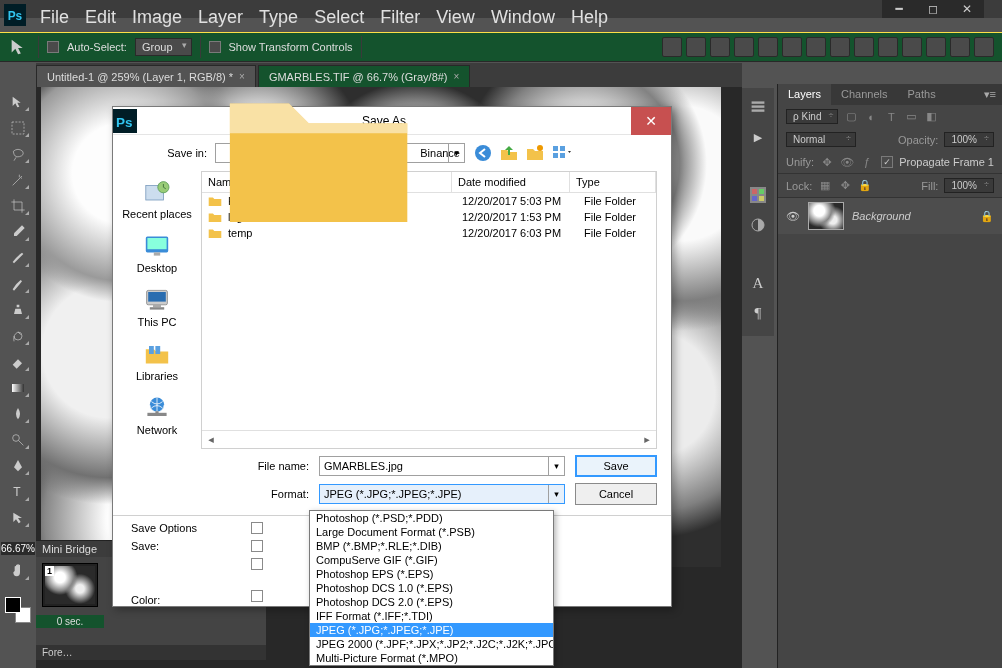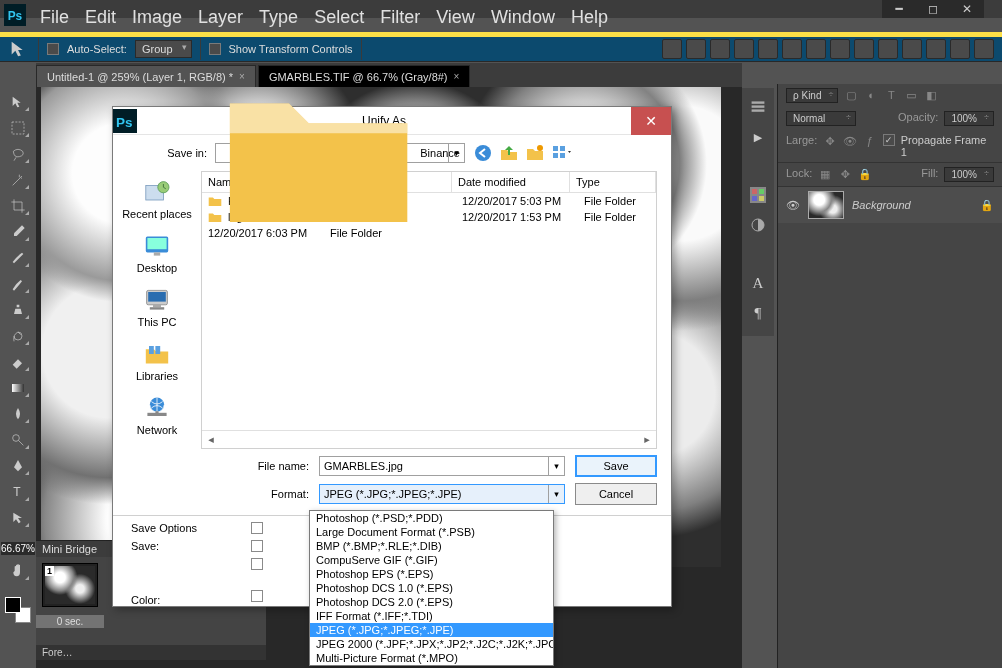--- a/index.html
+++ b/index.html
@@ -9,32 +9,32 @@
   .window-controls { position: absolute; top: 0; right: 18px; display:flex; gap:0; }
   .wc { width: 34px; height: 18px; background: #2a2a2a; color:#ccc; display:flex; align-items:center; justify-content:center; font-size:12px; cursor:default; }
 
   .titlebar { height: 18px; background: #3c3c3c; }
   .ps-logo { position:absolute; top:0; left:0; width:30px; height:30px; display:flex; align-items:center; justify-content:center; }
   .ps-logo svg { width:22px; height:22px; }
 
   .menubar { position:absolute; top:7px; left:40px; display:flex; gap:16px; color:#e0e0e0; font-size:18px; }
   .menubar span { cursor:default; }
 
-  .options-bar { position:absolute; top:32px; left:0; right:0; height:30px; background:#0c4a6e; border-top:5px solid #fde047; border-bottom:1px solid #282828; display:flex; align-items:center; gap:8px; padding:0 8px; color:#ddd; font-size:11px;justify-content:space-between;}
+  .options-bar { position:absolute; top:32px; left:0; right:0; height:30px; background:#14532d; border-top:1px solid #fde047; border-bottom:1px solid #282828; display:flex; align-items:center; gap:8px; padding:0 8px; color:#ddd; font-size:11px;justify-content:space-between;}
   .options-bar .tool-ico { width:22px; height:22px; display:inline-block; }
   .options-bar .sep { width:1px; height:22px; background:#3a3a3a; }
   .chk { width:12px; height:12px; border:1px solid #7a7a7a; background:#4a4a4a; display:inline-block; vertical-align:middle; }
   .dd { background:#4a4a4a; border:1px solid #2a2a2a; padding:2px 18px 2px 6px; color:#ddd; position:relative; font-size:11px;}
   .dd::after { content:"▾"; position:absolute; right:4px; top:1px; color:#aaa; font-size:9px;}
   .row-icons { margin-left:auto; display:flex; gap:4px; }
   .ico24 { width:20px; height:20px; background:#4a4a4a; border:1px solid #2a2a2a; border-radius:2px; }
 
   .tabstrip { position:absolute; top:63px; left:36px; right:260px; height:24px; display:flex; align-items:flex-end; background:#3c3c3c; }
   .doctab { height:22px; padding:0 10px; color:#ddd; display:flex; align-items:center; gap:6px; background:#535353; border:1px solid #282828; border-bottom:none; margin-right:2px; font-size:11px;}
-  .doctab.active { background:#000000; }
+  .doctab.active { background:#14532d; }
   .doctab .x { color:#aaa; font-size:10px; }
 
   .toolpanel { position:absolute; top:86px; left:0; width:36px; bottom:0; background:#535353; display:flex; flex-direction:column; align-items:center; gap:6px; padding-top:6px; }
   .tool { width:24px; height:20px; display:flex; align-items:center; justify-content:center; color:#ccc; position:relative;}
   .tool svg { width:16px; height:16px; }
   .tool .tri { position:absolute; bottom:1px; right:1px; width:0;height:0;border-left:4px solid transparent; border-bottom:4px solid #aaa;}
   .zoom-label { color:#fff; font-size:10px; margin-top:8px; background:#2a2a2a; width:34px; text-align:center; padding:1px 0;}
   .swatches { margin-top:10px; position:relative; width:26px; height:26px; }
   .sw-fg { position:absolute; top:0; left:0; width:16px; height:16px; background:#000; border:1px solid #fff; }
   .sw-bg { position:absolute; bottom:0; right:0; width:16px; height:16px; background:#fff; border:1px solid #888; }
@@ -54,35 +54,35 @@
      radial-gradient(circle at 20% 90%, #fff 10%, #888 19%, transparent 23%),
      radial-gradient(circle at 50% 94%, #f0f0f0 9%, #7a7a7a 17%, transparent 21%),
      #2e2e2e;
   }
 
   .mini-bridge { position:absolute; left:36px; bottom:8px; width:230px; height:120px; background:#444; color:#ddd; border-top:1px solid #222; }
   .mini-bridge .hdr { background:#3c3c3c; padding:2px 6px; font-size:11px;}
   .thumb { width:56px; height:44px; margin:6px; background:#222; border:1px solid #000; display:inline-block; position:relative;}
   .thumb .mrb { position:absolute; inset:2px; background: radial-gradient(circle at 30% 30%, #fff 12%, #888 30%, transparent 40%), radial-gradient(circle at 70% 60%, #eee 10%, #777 26%, transparent 36%), #2a2a2a; }
   .thumb .badge { position:absolute; top:2px; left:2px; background:#fff; color:#000; font-size:9px; padding:0 2px; font-weight:bold;}
-  .thumb-cap { color:#ddd; background:#737373; font-size:10px; text-align:center; padding:1px 0;}
+  .thumb-cap { color:#ddd; background:#14532d; font-size:10px; text-align:center; padding:1px 0;}
   .mb-status { position:absolute; bottom:0; left:0; right:0; background:#333; color:#ccc; font-size:10px; padding:2px 6px;}
 
   
   .side-icons { position:absolute; top:88px; right:228px; width:32px; background:#454545; display:flex; flex-direction:column; align-items:center; gap:12px; padding:10px 0 14px; }
   .side-icons .si { width:20px; height:18px; color:#ccc; display:flex; align-items:center; justify-content:center; }
   .side-icons .gap { height:16px; }
 
   .panels { position:absolute; top:84px; right:0; width:225px; bottom:0; background:#454545; border-left:1px solid #222; color:#ccc; font-size:11px; }
   .ptabs { display:flex; background:#383838; }
   .ptab { padding:4px 10px; cursor:default; }
   .ptab.active { background:#454545; color:#fff; }
   .ptab.dim { color:#999; }
   .pmenu { margin-left:auto; padding:4px 6px; color:#aaa; }
-  .prow { display:flex; align-items:flex-start; gap:6px; padding:4px 8px; }
+  .prow { display:flex; align-items:center; gap:6px; padding:4px 8px; }
   .psel { background:#3a3a3a; border:1px solid #222; padding:1px 16px 1px 6px; color:#ccc; position:relative; font-size:10px;}
   .psel::after { content:"÷"; position:absolute; right:4px; top:0; font-size:9px; color:#888;}
   .mini-ico { width:14px; height:14px; display:flex; align-items:center; justify-content:center; color:#888; }
   .chk2 { width:12px; height:12px; border:1px solid #7a7a7a; background:#4a4a4a; display:inline-block; }
   .chk2.ck::after{ content:"✓"; color:#ccc; font-size:9px; position:relative; top:-2px; left:1px;}
   .layer-row { display:flex; align-items:center; padding:4px 8px; gap:8px; background:#4d4d4d; }
   .eye { width:14px; text-align:center; }
   .layer-thumb { width:36px; height:28px; border:1px solid #aaa; background: radial-gradient(circle at 30% 30%, #fff 18%, #888 40%, transparent 55%), radial-gradient(circle at 70% 65%, #eee 14%, #777 34%, transparent 48%), #2a2a2a;}
   .layer-name { font-style: italic; flex:1;}
   .lock-ico { color:#bbb; }
@@ -374,35 +374,41 @@
         <circle cx="8" cy="8" r="6" fill="none" stroke="#aaa"></circle>
         <path d="M8 2 A6 6 0 0 1 8 14 Z" fill="#aaa"></path>
       </svg>
     </div>
   <div class="gap"></div>
   <div class="si" style="font-family:Georgia;font-size:15px;">A</div>
   <div class="si" style="font-family:Georgia;font-size:15px;">¶</div>
 </div>
 
 <div class="panels">
+  <div class="ptabs">
+    <div class="ptab active">Layers</div>
+    <div class="ptab dim">Channels</div>
+    <div class="ptab dim">Paths</div>
+    <div class="pmenu">▾≡</div>
+  </div>
   <div class="prow">
     <span class="psel">ρ Kind</span>
     <span class="mini-ico">▢</span>
     <span class="mini-ico">◐</span>
     <span class="mini-ico">T</span>
     <span class="mini-ico">▭</span>
     <span class="mini-ico">◧</span>
   </div>
   <div class="prow">
     <span class="psel" style="width:70px;">Normal</span>
     <span style="margin-left:auto;color:#999;">Opacity:</span>
     <span class="psel">100%</span>
   </div>
   <div class="prow" style="border-bottom:1px solid #333;">
-    <span style="color:#999;">Large:</span>
+    <span style="color:#999;">Unify:</span>
     <span class="mini-ico">✥</span>
     <span class="mini-ico">👁</span>
     <span class="mini-ico">ƒ</span>
     <span style="margin-left:auto;"><span class="chk2 ck"></span></span>
     <span>Propagate Frame 1</span>
   </div>
   <div class="prow" style="border-bottom:1px solid #333;">
     <span style="color:#999;">Lock:</span>
     <span class="mini-ico">▦</span>
     <span class="mini-ico">✥</span>
@@ -419,21 +425,21 @@
 </div>
 
 <div class="dialog">
   <div class="dlg-title">
     <span class="psico">
         <svg viewBox="0 0 16 16">
           <rect width="16" height="16" fill="#001d26"></rect>
           <text x="2" y="12" fill="#31c5f0" font-size="9" font-weight="bold">Ps</text>
         </svg>
       </span>
-    <span class="tt">Unify As</span>
+    <span class="tt">Save As</span>
     <span class="close">✕</span>
   </div>
 
   <div class="dlg-row">
     <label>Save in:</label>
     <div class="combo" style="max-width:250px;">
       <svg class="folder-ico" viewBox="0 0 20 16">
           <path fill="#f3c24a" d="M1 3 h6 l2 2 h10 v10 H1 Z"></path>
           <path fill="#fff" opacity="0.5" d="M1 3 h6 l2 2 h10 v1 H1 Z"></path>
         </svg>
@@ -540,20 +546,26 @@
             <div class="c-name">
               <svg viewBox="0 0 20 16">
                 <path fill="#f3c24a" d="M1 3 h6 l2 2 h10 v10 H1 Z"></path>
               </svg>
               <span>log</span>
             </div>
             <div class="c-date">12/20/2017 1:53 PM</div>
             <div class="c-type">File Folder</div>
           </div>
           <div class="fl-row">
+            <div class="c-name">
+              <svg viewBox="0 0 20 16">
+                <path fill="#f3c24a" d="M1 3 h6 l2 2 h10 v10 H1 Z"></path>
+              </svg>
+              <span>temp</span>
+            </div>
             <div class="c-date">12/20/2017 6:03 PM</div>
             <div class="c-type">File Folder</div>
           </div>
         </div>
       <div style="flex:1;"></div>
       <div class="fl-scroll">
           <span class="arr">◂</span>
           <span class="track"></span>
           <span class="arr">▸</span>
         </div>

